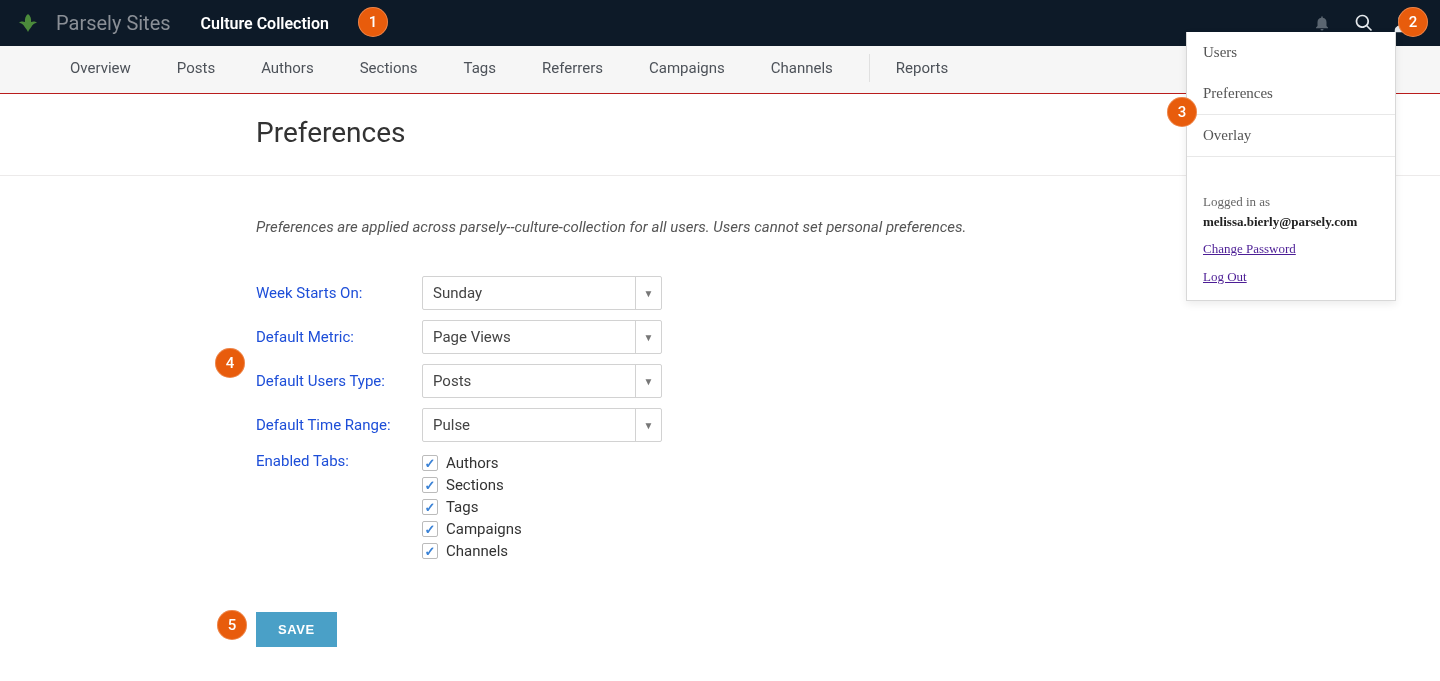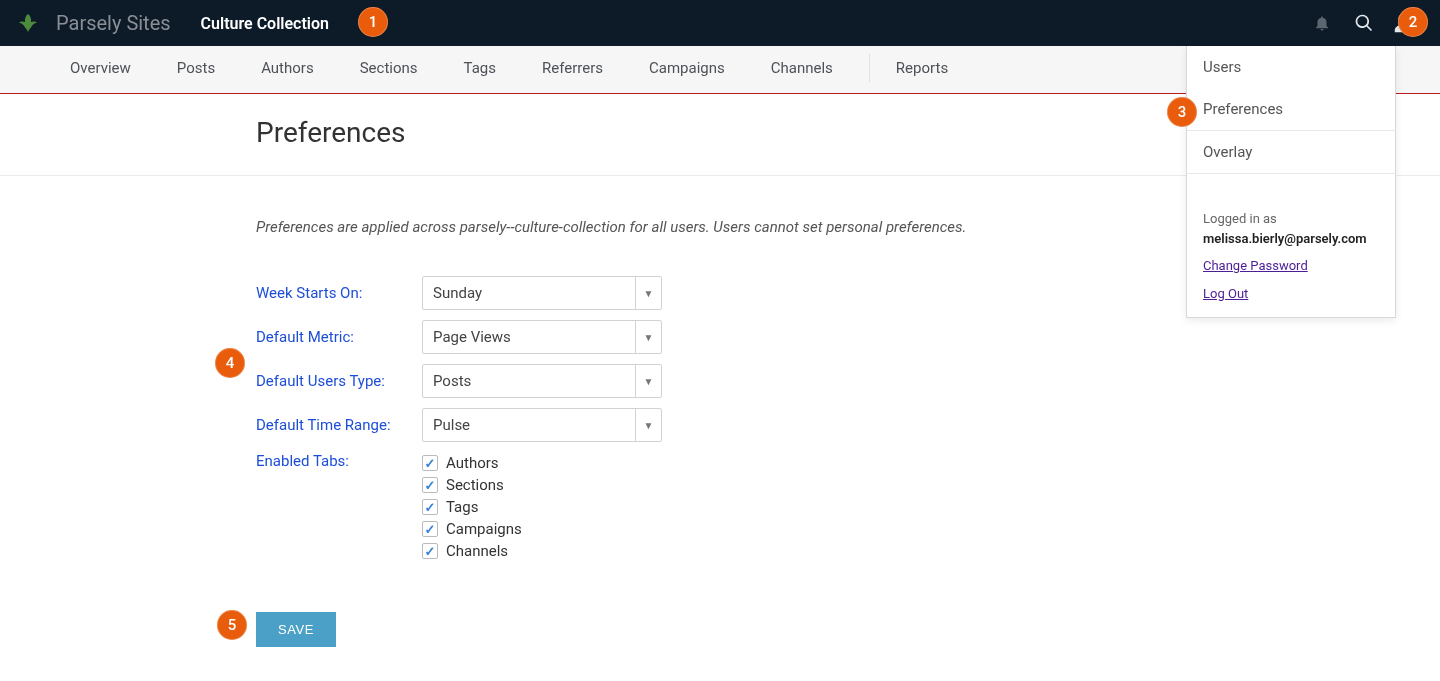--- a/index.html
+++ b/index.html
@@ -119,30 +119,31 @@
     background:#fff;
   }
   .check-box.checked::after {
     content: "✓"; color:#3a82d6; font-size: 13px; font-weight:700;
     line-height: 1;
   }
   .check-label { font-size: 15px; color:#333; }
   .save-btn {
     margin-top: 38px; background:#4aa0c7; color:#fff; border:none;
     padding: 10px 22px; font-size: 13px; letter-spacing: .6px;
-    font-weight:400; cursor:pointer;
+    font-weight:700; cursor:pointer;
   }
 
   
   .dropdown {
-    position: absolute; top: 46px; right: 44px; width: 210px;
+    position: absolute; top: 32px; right: 44px; width: 210px;
     background:#fff; border: 1px solid #d8d8d8; border-top:none;
     box-shadow: 0 3px 8px rgba(0,0,0,.08);
     z-index: 40;
     font-size: 15px;
+    font-family: Liberation Serif, serif;
   }
   .dropdown .menu-item {
     padding: 12px 16px; color:#555; cursor:pointer;
   }
   .dropdown hr { border:0; border-top:1px solid #e8e8e8; }
   .dropdown .footer-block {
     padding: 12px 16px 14px; font-size: 13px; line-height: 1.5;
   }
   .dropdown .footer-block .logged-label { color:#666;margin-top:23px; }
   .dropdown .footer-block .email { color:#222; font-weight:600; word-break: break-all; }

